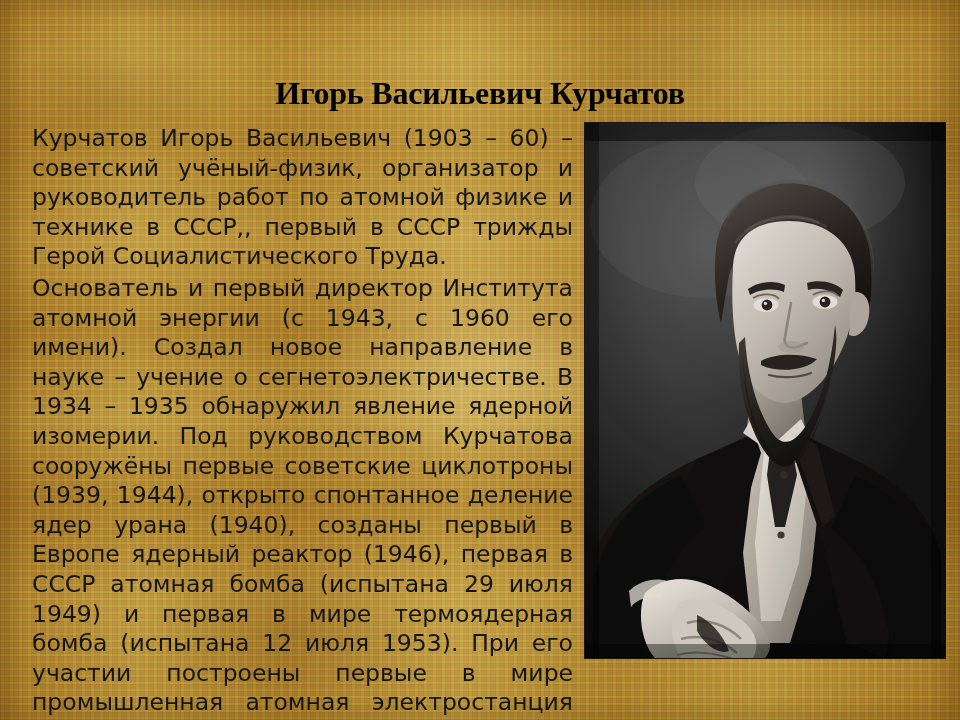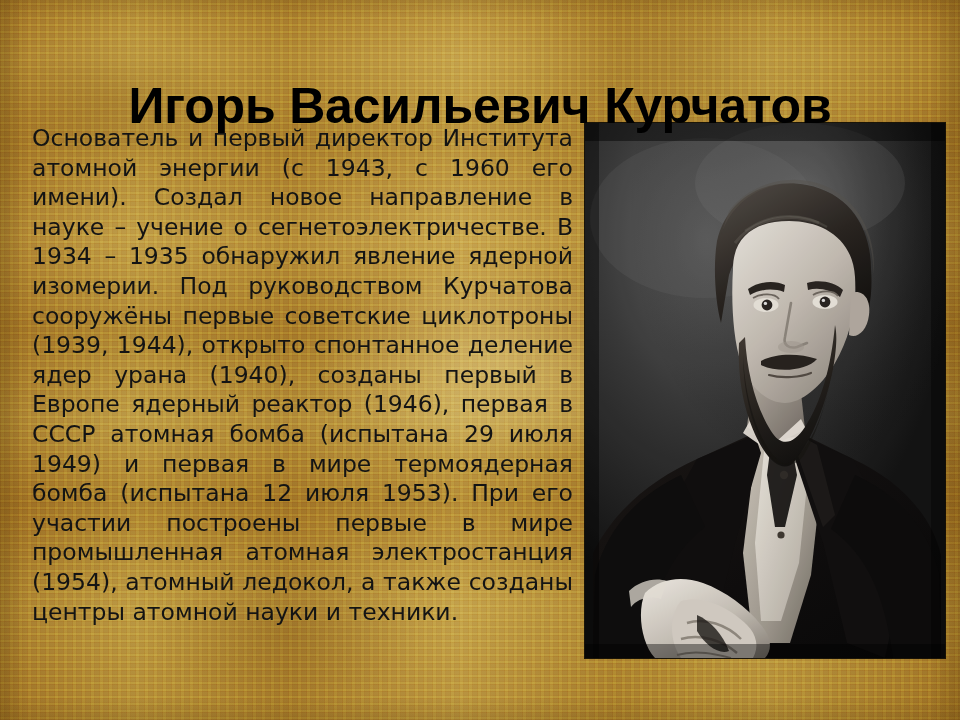--- a/index.html
+++ b/index.html
@@ -85,22 +85,22 @@
       linear-gradient(0deg,   rgba(92,64,14,0.20) 0px, rgba(92,64,14,0.00) 22px);
   }
 
   
   #title {
     position: absolute;
     left: 0;
     top: 43px;
     width: 960px;
     text-align: center;
-    font-family: Liberation Sans, sans-serif;
-    font-size: 50px;
+    font-family: Liberation Serif, serif;
+    font-size: 32px;
     font-weight: 700;
     line-height: 58px;
     color: #000000;
     letter-spacing: -0.2px;
     z-index: 4;
     white-space: nowrap;
   }
 
   
   #portrait {
@@ -284,16 +284,17 @@
 
       <rect x="0" y="0" width="360" height="535" fill="#808080" opacity="0.05"></rect>
       <rect x="0" y="0" width="360" height="18" fill="#000000" opacity="0.45"></rect>
       <rect x="0" y="0" width="14" height="535" fill="#000000" opacity="0.40"></rect>
       <rect x="346" y="0" width="14" height="535" fill="#000000" opacity="0.35"></rect>
       <rect x="0" y="521" width="360" height="14" fill="#000000" opacity="0.40"></rect>
     </svg>
   </div>
 
   <div id="body-text">
+    <p>Курчатов Игорь Васильевич (1903 – 60) – советский учёный-физик, организатор и руководитель работ по атомной физике и технике в СССР,, первый в СССР трижды Герой Социалистического Труда.</p>
     <p>Основатель и первый директор Института атомной энергии (с 1943, с 1960 его имени). Создал новое направление в науке – учение о сегнетоэлектричестве. В 1934 – 1935 обнаружил явление ядерной изомерии. Под руководством Курчатова сооружёны первые советские циклотроны (1939, 1944), открыто спонтанное деление ядер урана (1940), созданы первый в Европе ядерный реактор (1946), первая в СССР атомная бомба (испытана 29 июля 1949) и первая в мире термоядерная бомба (испытана 12 июля 1953). При его участии построены первые в мире промышленная атомная электростанция (1954), атомный ледокол, а также созданы центры атомной науки и техники.</p>
   </div>
 
 </div>
 
 </body></html>

